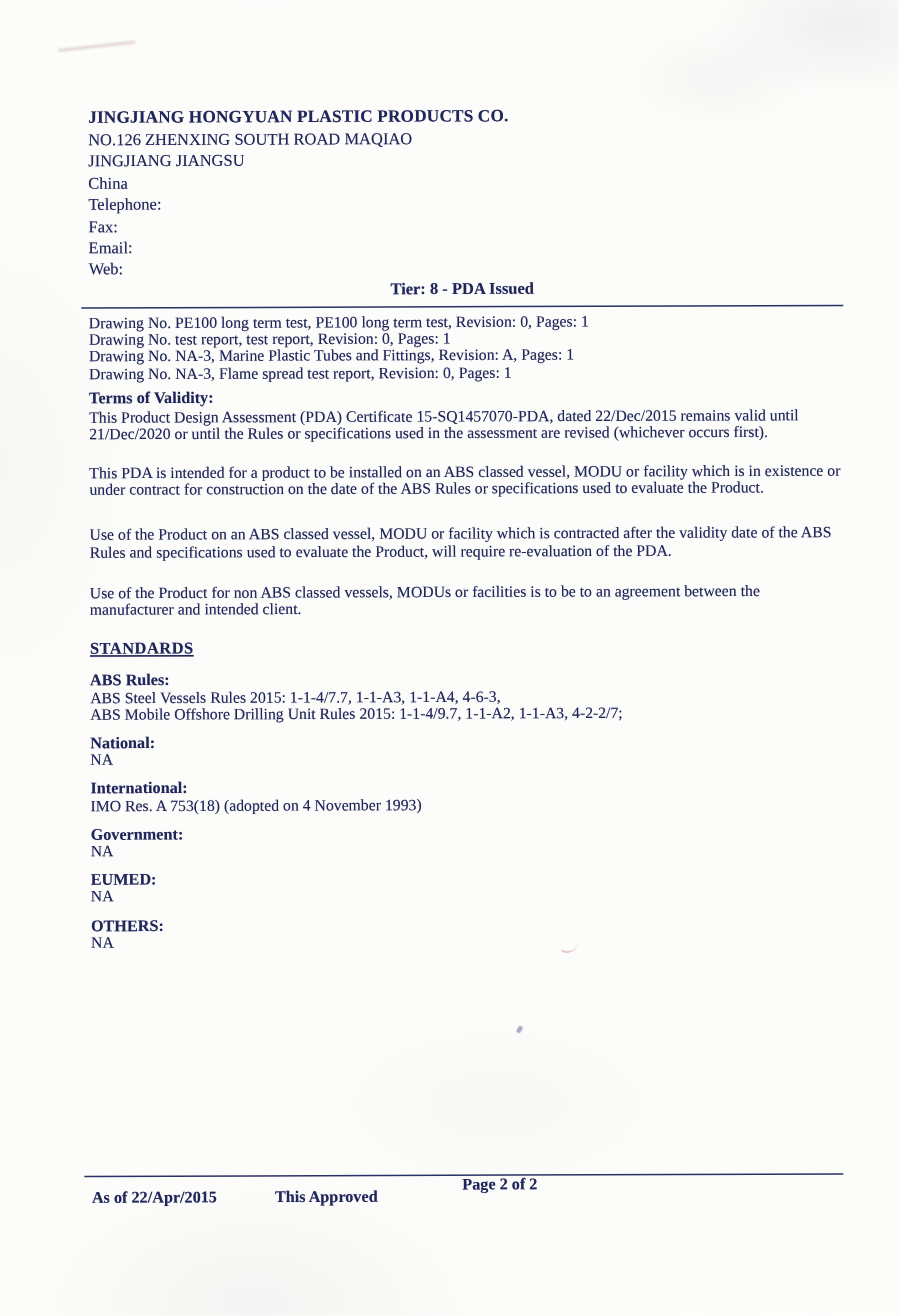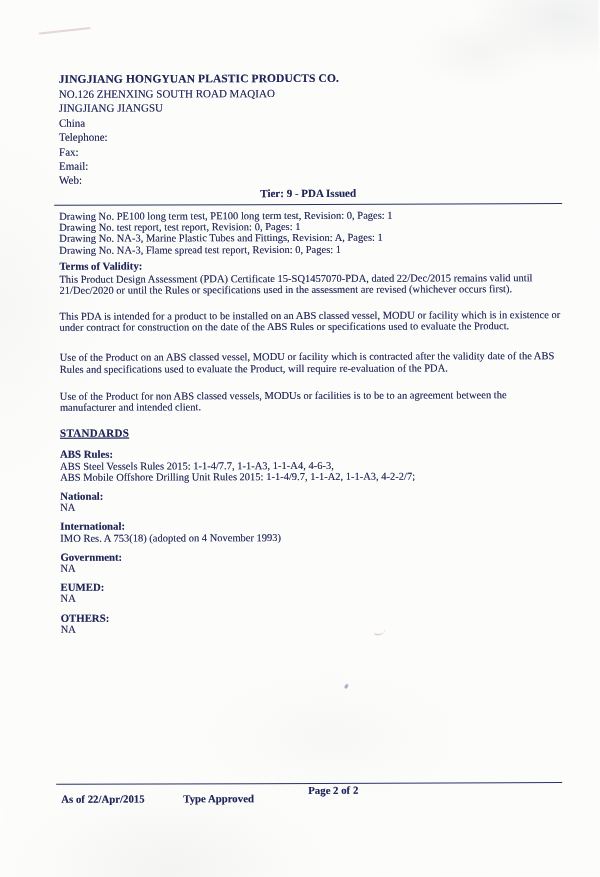--- a/index.html
+++ b/index.html
@@ -150,21 +150,21 @@
       <div class="hline">NO.126 ZHENXING SOUTH ROAD MAQIAO</div>
       <div class="hline">JINGJIANG JIANGSU</div>
       <div class="hline">China</div>
       <div class="hline">Telephone:</div>
       <div class="hline">Fax:</div>
       <div class="hline">Email:</div>
       <div class="hline">Web:</div>
     </div>
 
     <div class="tier-wrap">
-      <span>Tier: 9 - PDA Issued</span>
+      <span>Tier: 8 - PDA Issued</span>
     </div>
 
     <div class="drawings">
       <div>Drawing No. PE100 long term test, PE100 long term test, Revision: 0, Pages: 1</div>
       <div>Drawing No. test report, test report, Revision: 0, Pages: 1</div>
       <div>Drawing No. NA-3, Marine Plastic Tubes and Fittings, Revision: A, Pages: 1</div>
       <div>Drawing No. NA-3, Flame spread test report, Revision: 0, Pages: 1</div>
     </div>
 
     <div class="terms-heading">Terms of Validity:</div>
@@ -204,17 +204,17 @@
     <div class="std-section">
       <div class="std-label">OTHERS:</div>
       <div>NA</div>
     </div>
 
   </div>
 
   <div class="footer">
     <div class="footer-rule"></div>
     <span class="f-asof">As of 22/Apr/2015</span>
-    <span class="f-status">Type Approved</span>
+    <span class="f-status">This Approved</span>
     <span class="f-page">Page 2 of 2</span>
   </div>
 
 </div>
 
 </body></html>

